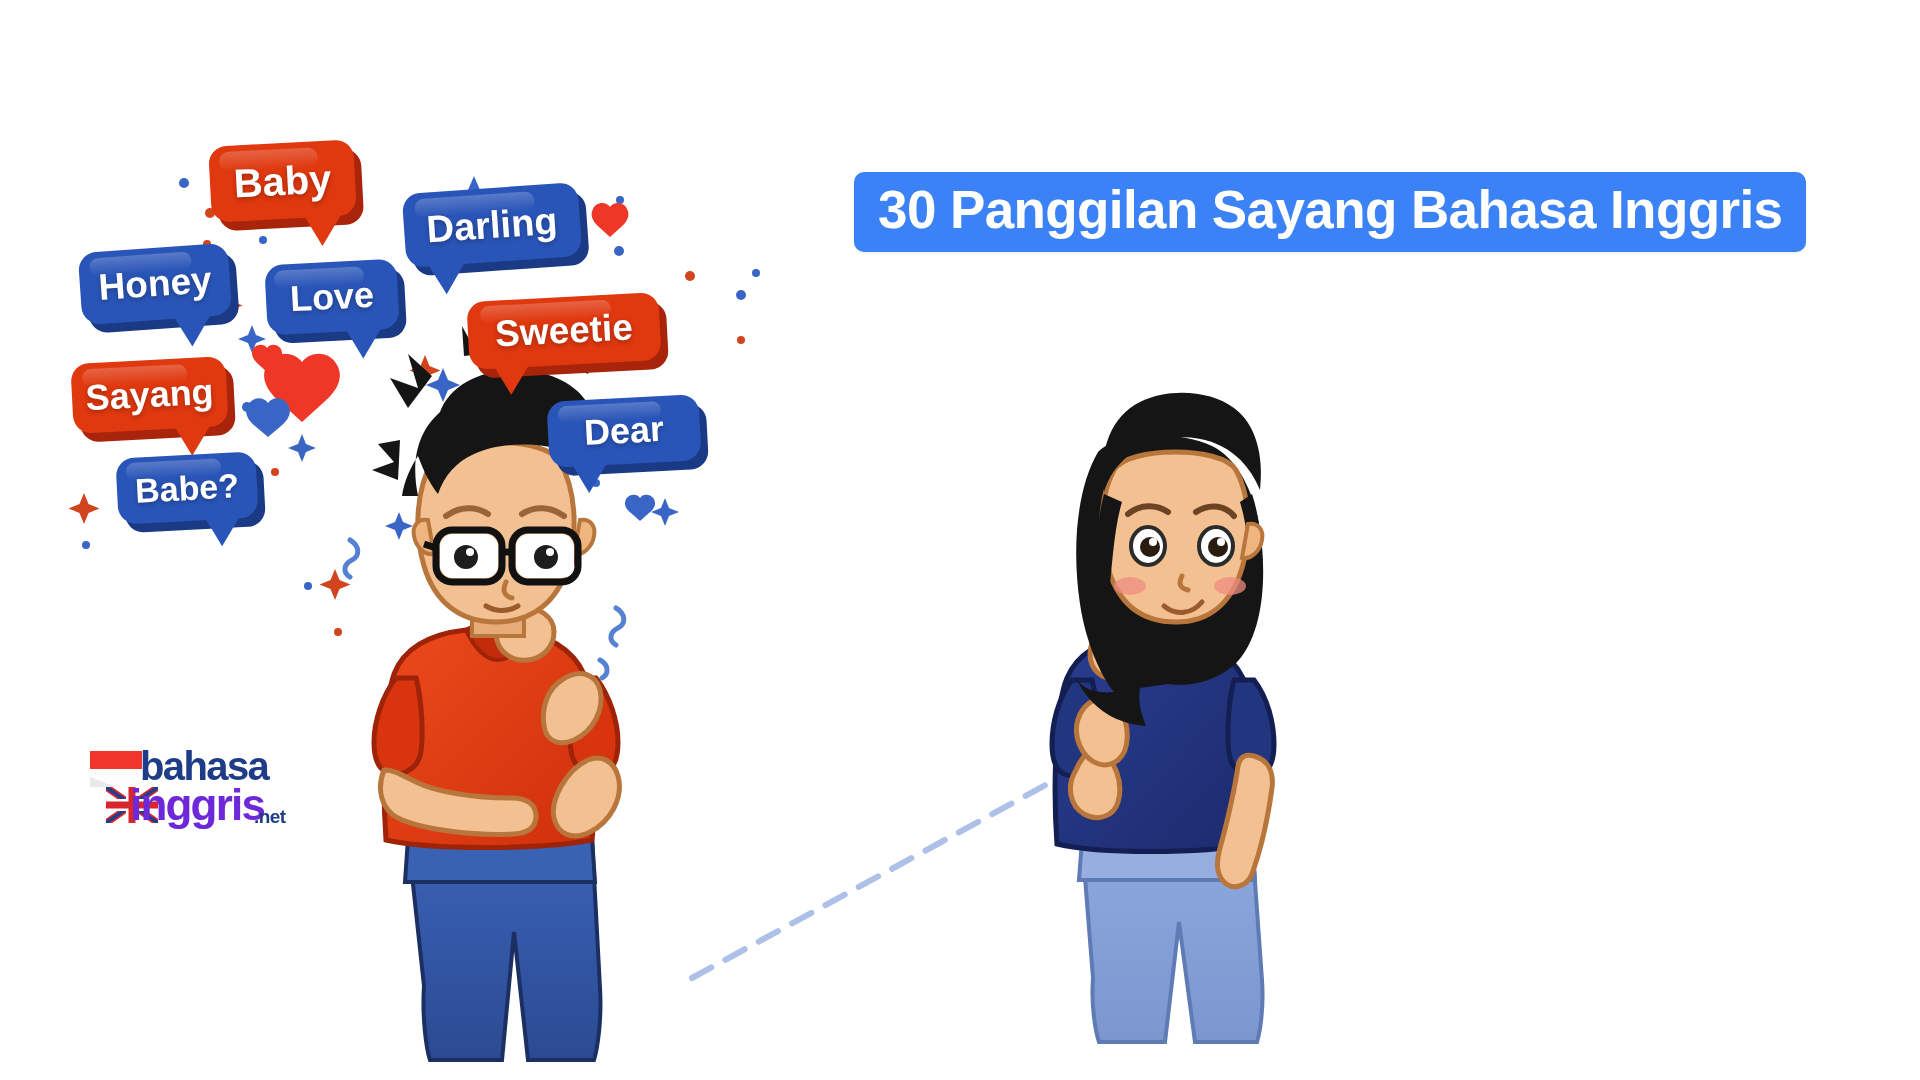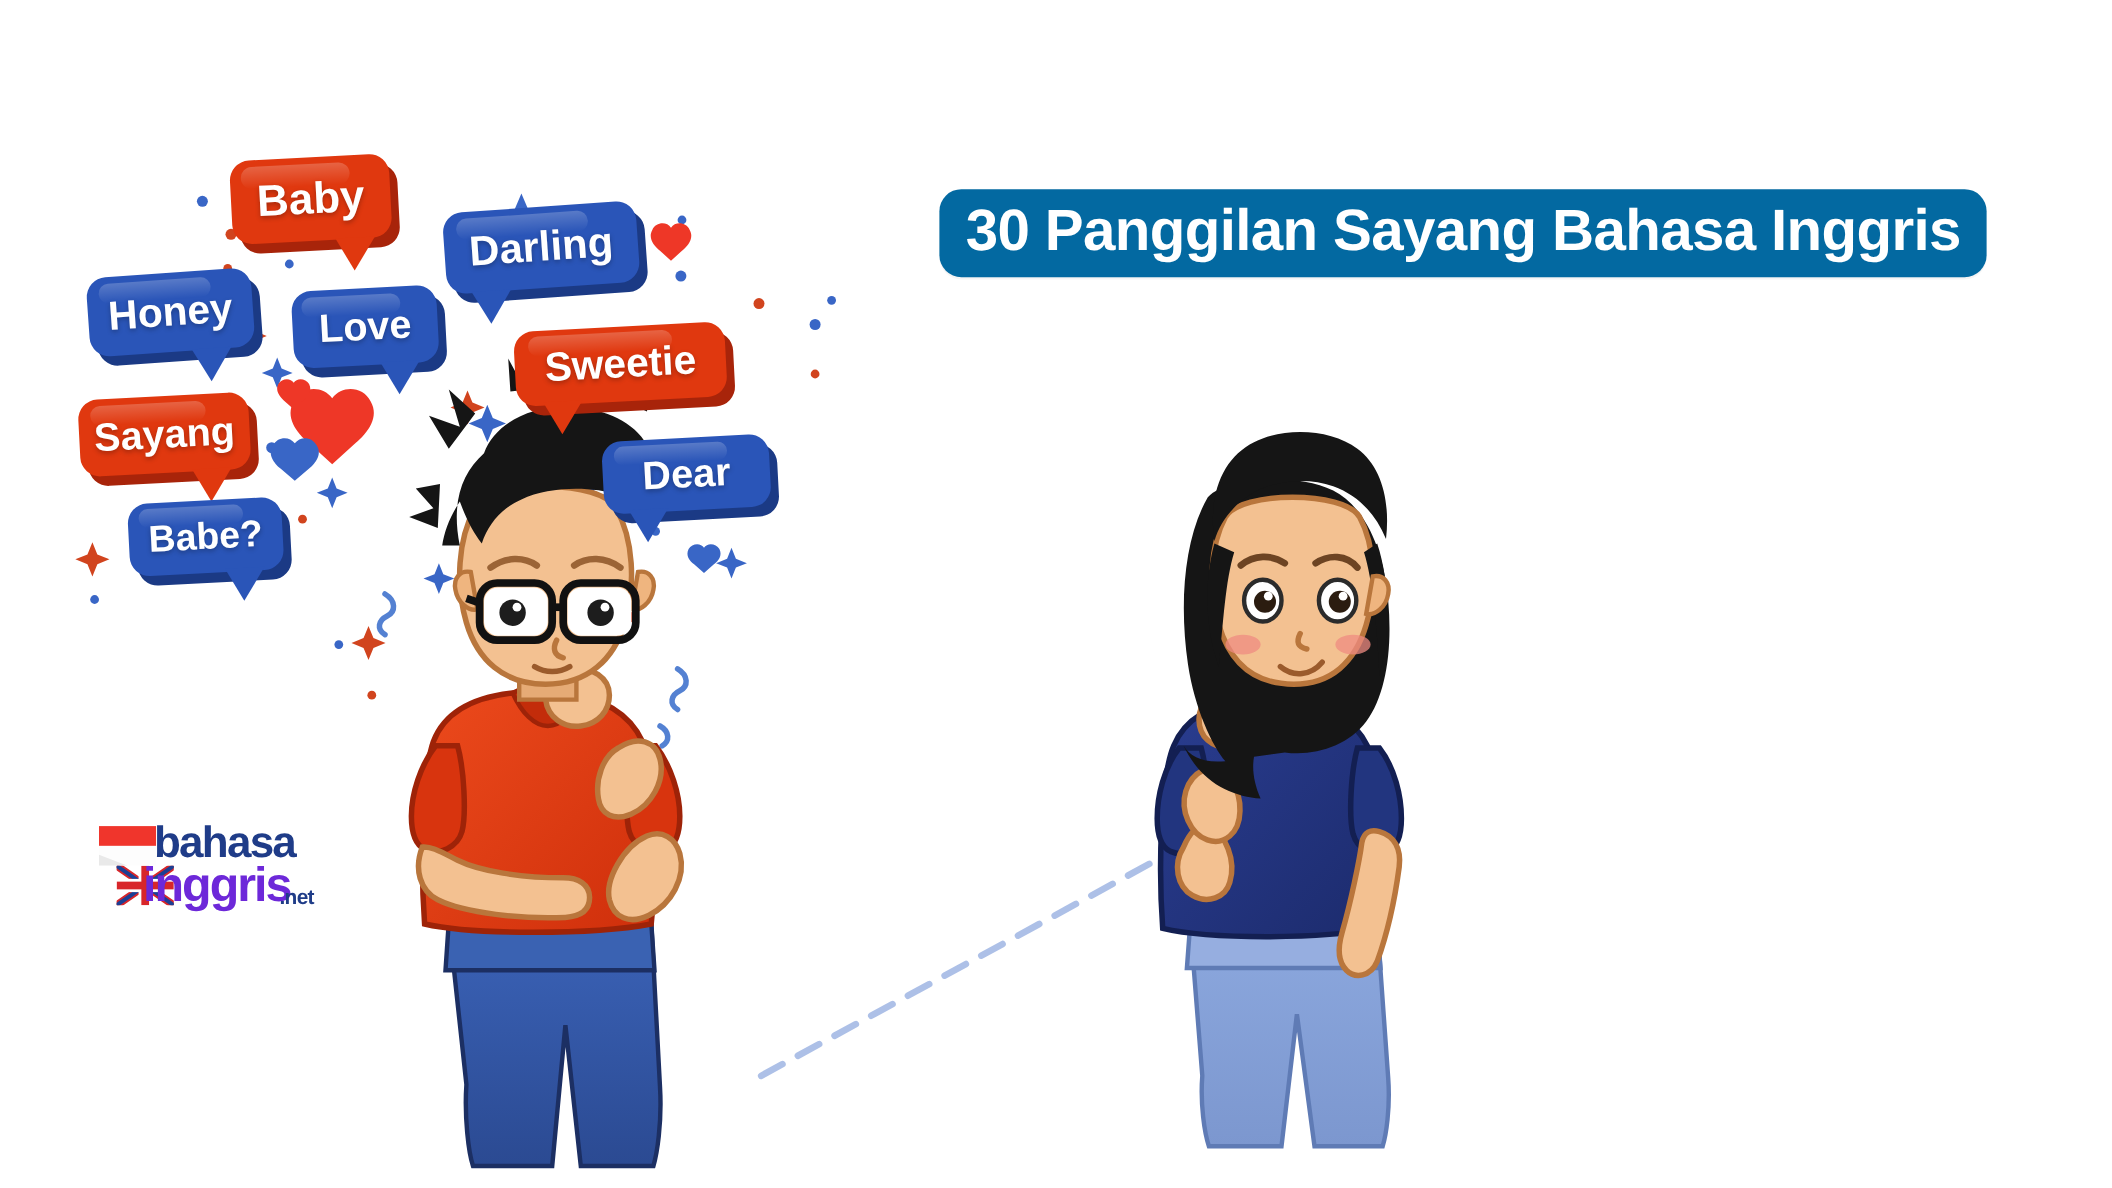--- a/index.html
+++ b/index.html
@@ -9,22 +9,22 @@
     font-family: "Liberation Sans", sans-serif;
     overflow: hidden;
     position: relative;
   }
   #stage { position: absolute; inset: 0; }
 
   
   .title-banner {
     position: absolute;
     left: 854px; top: 172px;
-    background: #0369a1;
-    border-radius: 20px;
+    background: #3b82f6;
+    border-radius: 10px;
     padding: 10px 24px 14px 24px;
     box-shadow: 0 2px 0 rgba(0,0,0,0.04);
   }
   .title-banner .t {
     font-size: 53px;
     font-weight: 700;
     color: #ffffff;
     letter-spacing: -0.6px;
     white-space: nowrap;
     line-height: 1.06;

